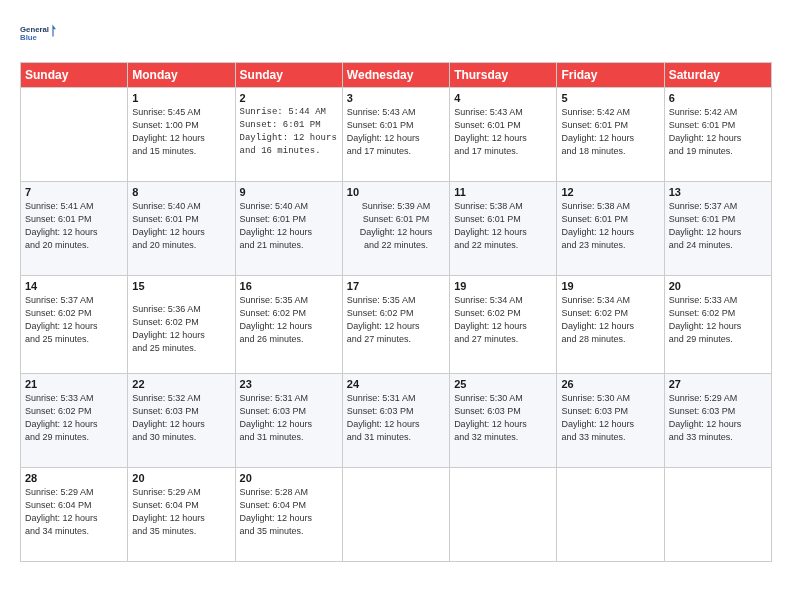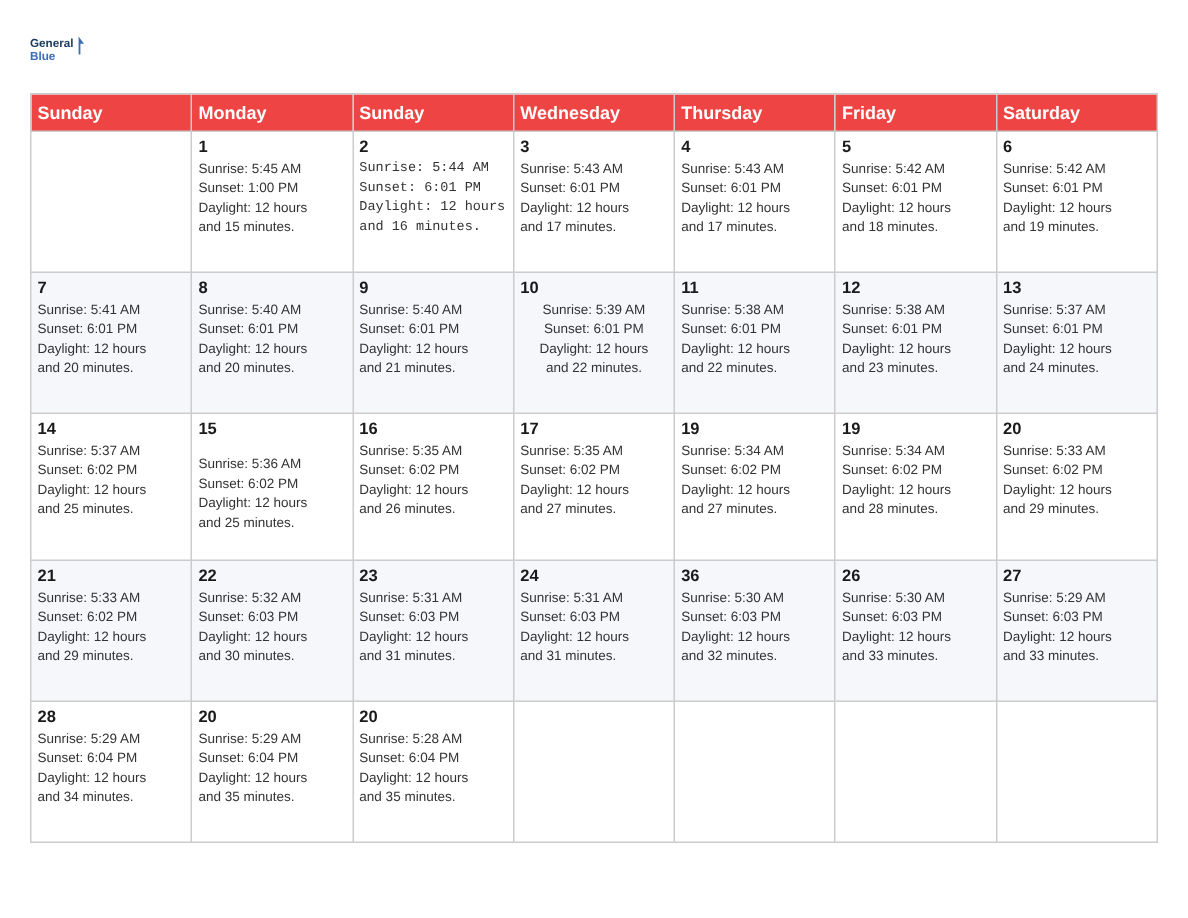--- a/index.html
+++ b/index.html
@@ -286,21 +286,21 @@
 and 31 minutes.</div>
           </td>
           <td>
             <span class="day-num">24</span>
             <div class="day-info" style="white-space: pre-line;">Sunrise: 5:31 AM
 Sunset: 6:03 PM
 Daylight: 12 hours
 and 31 minutes.</div>
           </td>
           <td>
-            <span class="day-num">36</span>
+            <span class="day-num">25</span>
             <div class="day-info" style="white-space: pre-line;">Sunrise: 5:30 AM
 Sunset: 6:03 PM
 Daylight: 12 hours
 and 32 minutes.</div>
           </td>
           <td>
             <span class="day-num">26</span>
             <div class="day-info" style="white-space: pre-line;">Sunrise: 5:30 AM
 Sunset: 6:03 PM
 Daylight: 12 hours

